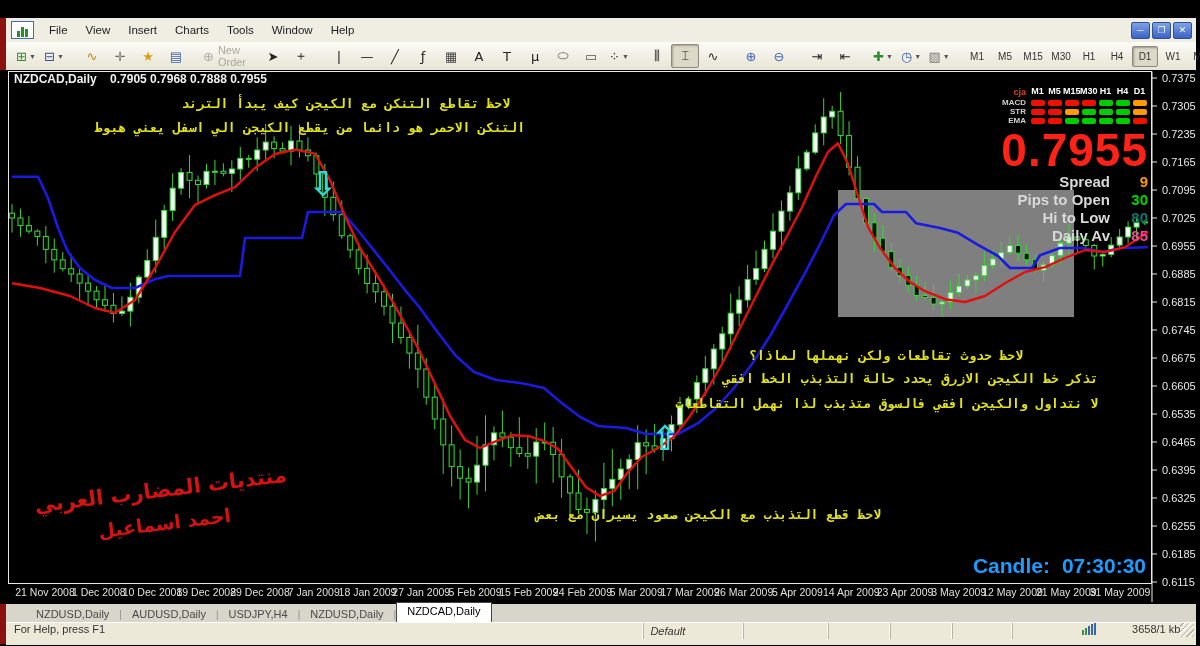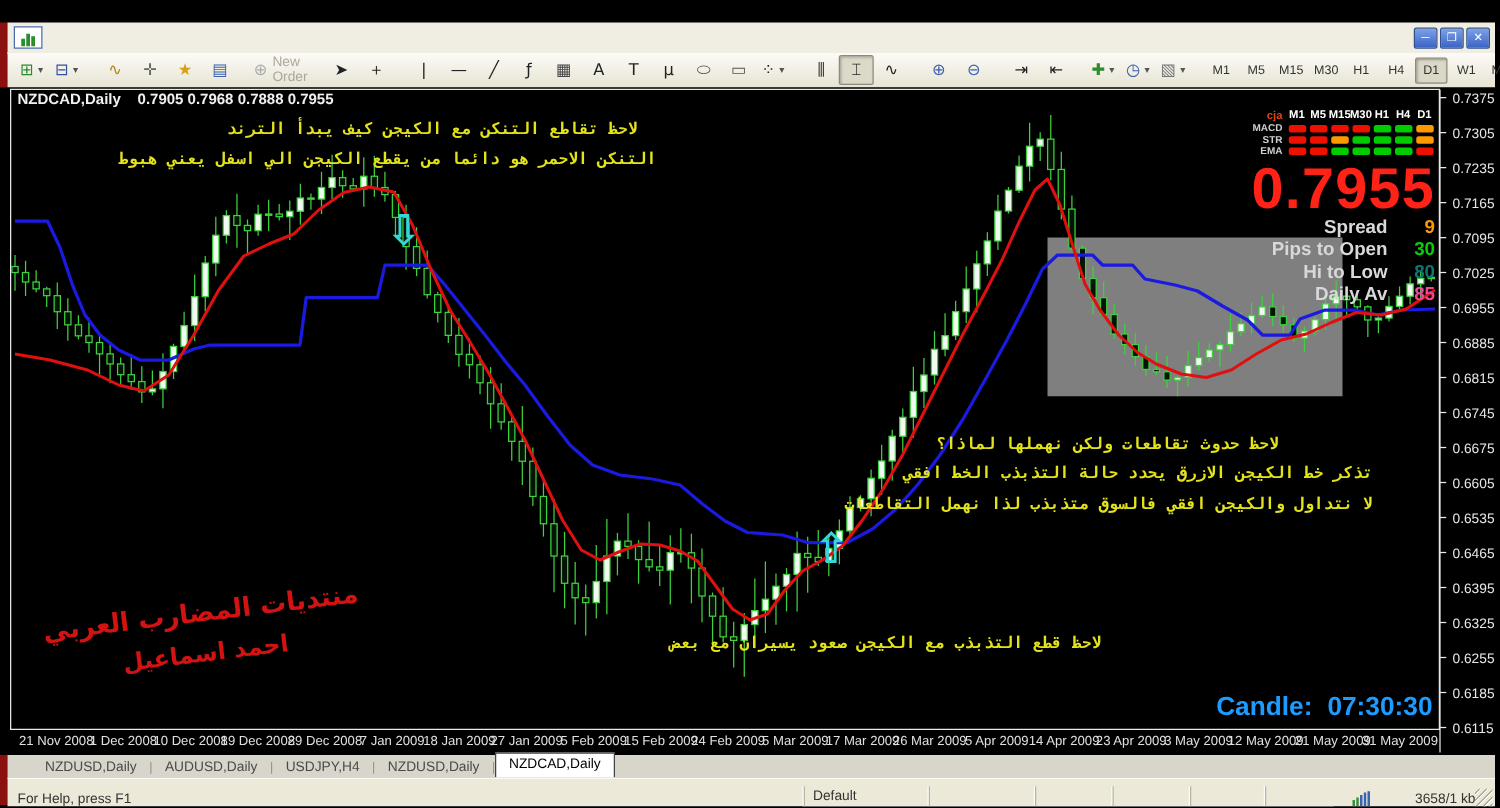--- a/index.html
+++ b/index.html
@@ -55,21 +55,21 @@
   .stat-label{font-size:15px;font-weight:bold;color:#d8d8d8;}
   .stat-value{font-size:15px;font-weight:bold;width:38px;text-align:right;}
   
   .tabbar{position:absolute;left:6px;top:604px;width:1190px;height:18px;background:#d8d5ca;
     display:flex;align-items:flex-end;padding-left:20px;box-sizing:border-box;}
   .tab{font-size:11px;color:#4a4a4a;padding:2px 10px;}
   .tab-sep{color:#909090;font-size:10px;padding-bottom:2px;}
   .tab.active{background:#fff;border:1px solid #444;border-bottom:none;color:#000;height:15px;}
   
   .statusbar{position:absolute;left:6px;top:622px;width:1190px;height:22px;background:#ece9d8;
-    border-top:1px solid #fff;display:flex;align-items:flex-end;font-size:11px;color:#333;}
+    border-top:1px solid #fff;display:flex;align-items:flex-start;font-size:11px;color:#333;}
   .sb-help{width:648px;padding-left:8px;}
   .sb-cell{height:16px;border-left:1px solid #b8b5a4;box-shadow:-1px 0 0 #fdfdf8;
     padding:2px 6px 0;box-sizing:border-box;}
   .sb-conn{display:flex;align-items:flex-end;gap:1px;margin-left:14px;height:12px;}
   .sb-conn i{display:block;width:2px;}
   .sb-kb{margin-left:16px;width:70px;text-align:right;}
   .sb-grip{margin-left:auto;width:14px;height:14px;margin-right:2px;
     background:repeating-linear-gradient(135deg,transparent 0 2px,#b0ad9c 2px 3px,#fff 3px 4px);}
 </style>
 </head>
@@ -77,20 +77,29 @@
 
 <div class="stage">
   <div class="red-strip" style="top:18px;height:52px;"></div>
   <div class="red-strip" style="top:604px;height:40px;"></div>
 
   <div class="menubar">
     <div class="appicon">
         <i style="height:6px"></i>
         <i style="height:10px"></i>
         <i style="height:8px"></i>
+      </div>
+    <div id="menu-items" style="display:flex">
+        <div class="menu-item">File</div>
+        <div class="menu-item">View</div>
+        <div class="menu-item">Insert</div>
+        <div class="menu-item">Charts</div>
+        <div class="menu-item">Tools</div>
+        <div class="menu-item">Window</div>
+        <div class="menu-item">Help</div>
       </div>
     <div class="menu-controls" id="menu-controls">
         <div class="mc-btn">─</div>
         <div class="mc-btn">❐</div>
         <div class="mc-btn">✕</div>
       </div>
   </div>
 
   <div class="toolbar" id="toolbar">
       <div class="tb-group">
@@ -658,21 +667,21 @@
       <div class="tab">USDJPY,H4</div>
       <span class="tab-sep">|</span>
       <div class="tab">NZDUSD,Daily</div>
       <span class="tab-sep">|</span>
       <div class="tab active">NZDCAD,Daily</div>
     </div>
 
   <div class="statusbar">
     <div class="sb-help">For Help, press F1</div>
     <div id="status-cells" style="display:flex">
-        <div class="sb-cell" style="width: 100px;">Default</div>
+        <div class="sb-cell" style="width: 100px; font-style: italic;">Default</div>
         <div class="sb-cell" style="width: 85px;"></div>
         <div class="sb-cell" style="width: 62px;"></div>
         <div class="sb-cell" style="width: 62px;"></div>
         <div class="sb-cell" style="width: 60px;"></div>
         <div class="sb-cell" style="width: 56px;"></div>
       </div>
     <div class="sb-conn" id="sb-conn">
         <i style="height: 5px; background: rgb(60, 143, 60);"></i>
         <i style="height: 7px; background: rgb(60, 143, 60);"></i>
         <i style="height: 9px; background: rgb(59, 99, 176);"></i>

